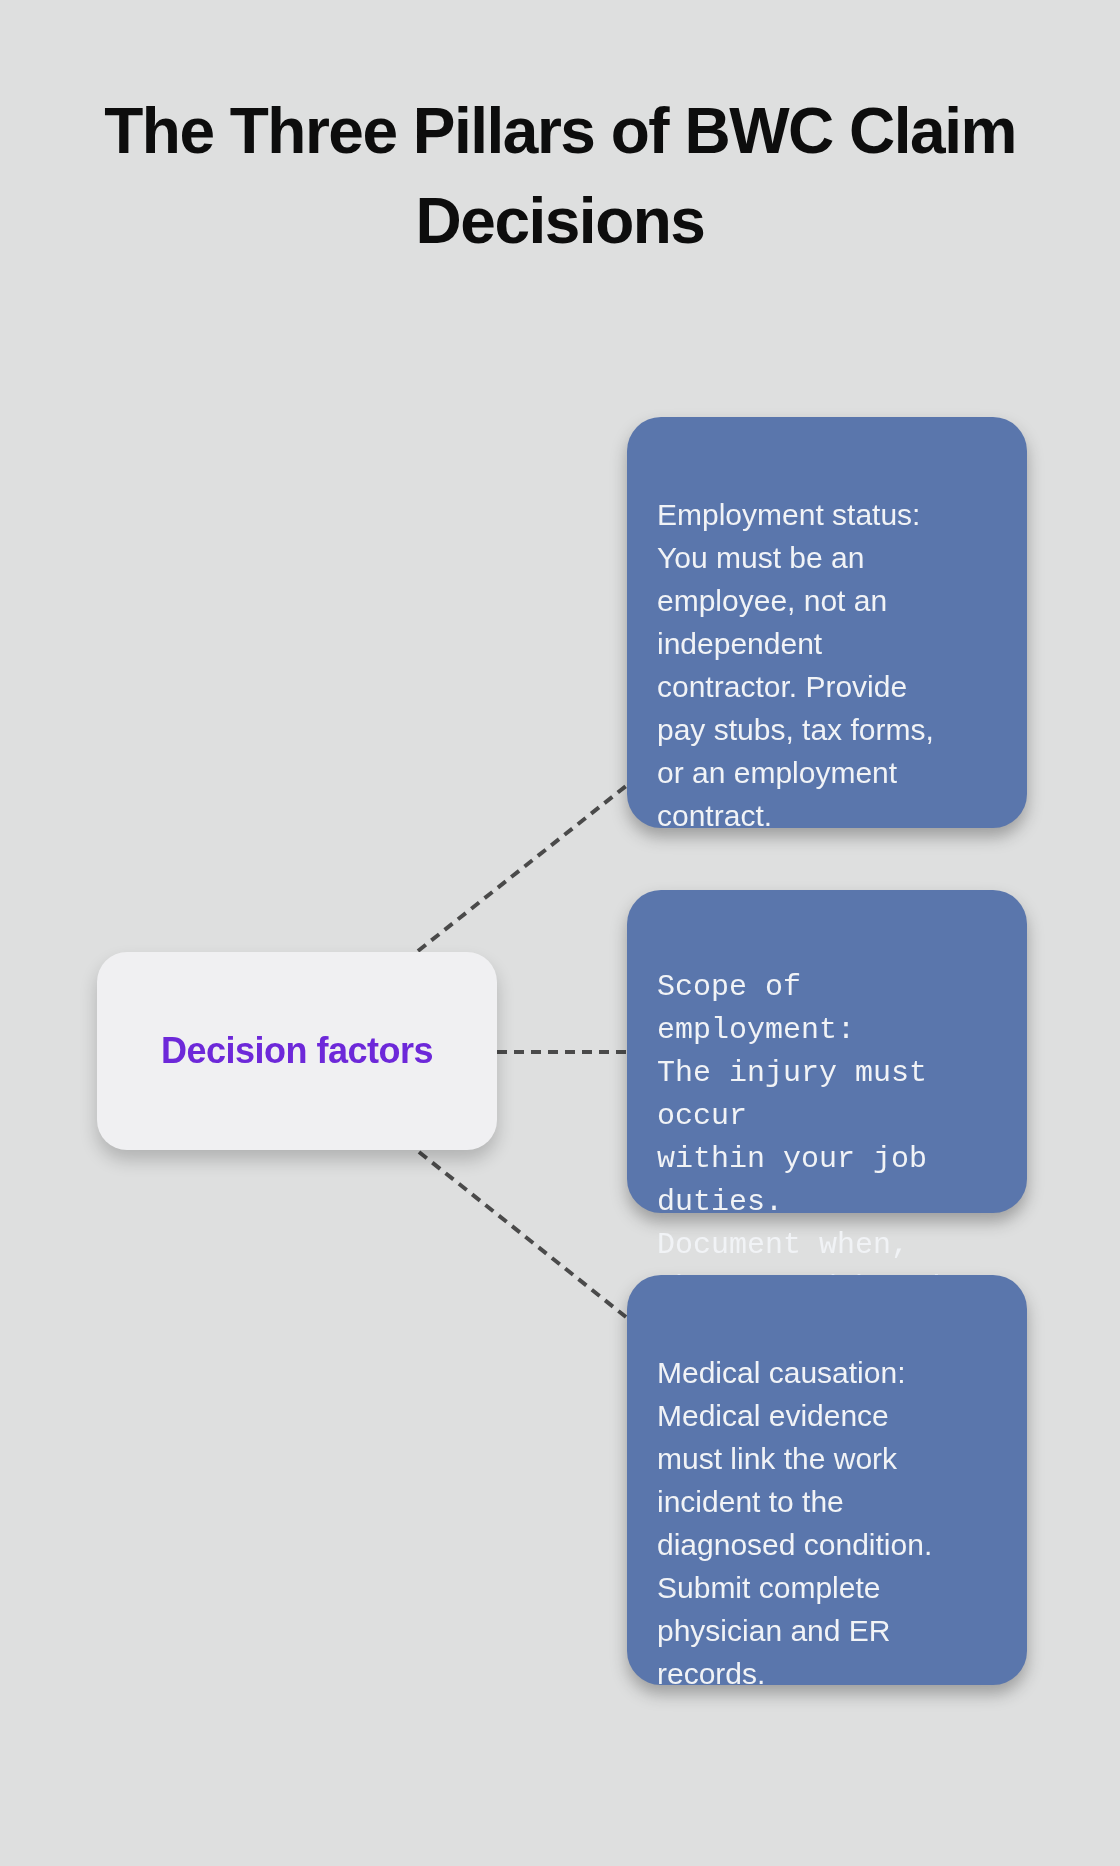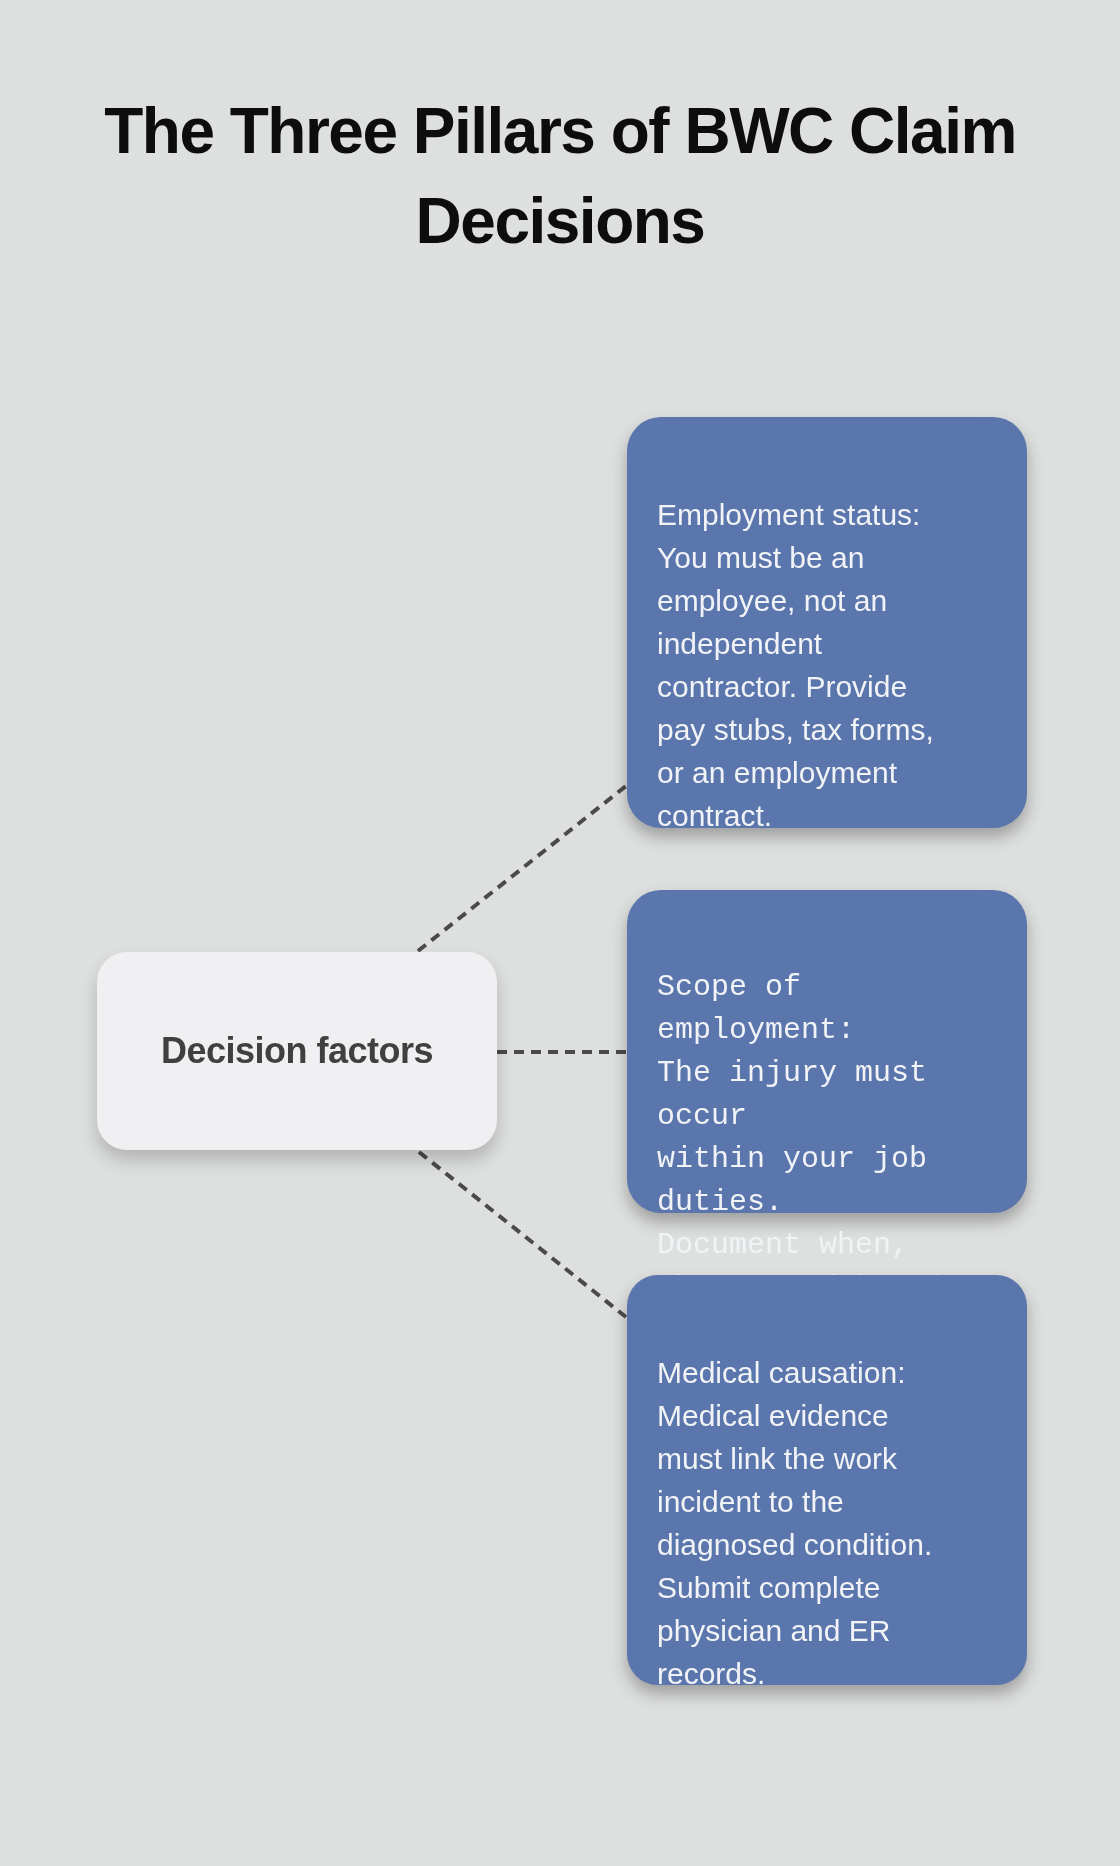--- a/index.html
+++ b/index.html
@@ -53,40 +53,40 @@
     background: #f0f0f2;
     border-radius: 30px;
     box-shadow: 0 10px 18px rgba(0,0,0,0.20);
     display: flex;
     align-items: center;
     justify-content: center;
   }
   .center-node .node-label {
     font-size: 36px;
     font-weight: 700;
-    color: #404040;
+    color: #6d28d9;
     letter-spacing: -0.5px;
   }
   .branch {
     position: absolute;
     left: 627px;
     width: 400px;
     box-sizing: border-box;
     background: #5a76ac;
     border-radius: 34px;
     box-shadow: 0 9px 16px rgba(40,40,40,0.35);
     padding: 33px 26px 19px 30px;
     color: #f1f3f6;
     font-size: 30px;
     line-height: 43px;
     white-space: pre-line;
   }
   .branch-1 { top: 417px;  height: 411px; }
   .branch-2 { top: 890px;  height: 323px; font-family: Liberation Mono, monospace; }
-  .branch-3 { top: 1275px; height: 410px; border-radius: 31px; }
+  .branch-3 { top: 1275px; height: 410px; }
 </style>
 </head>
 <body>
 
 <div class="canvas">
 
   <h1 class="page-title">The Three Pillars of BWC Claim
 Decisions</h1>
 
   <svg class="connectors" viewBox="0 0 1120 1866" xmlns="http://www.w3.org/2000/svg">

